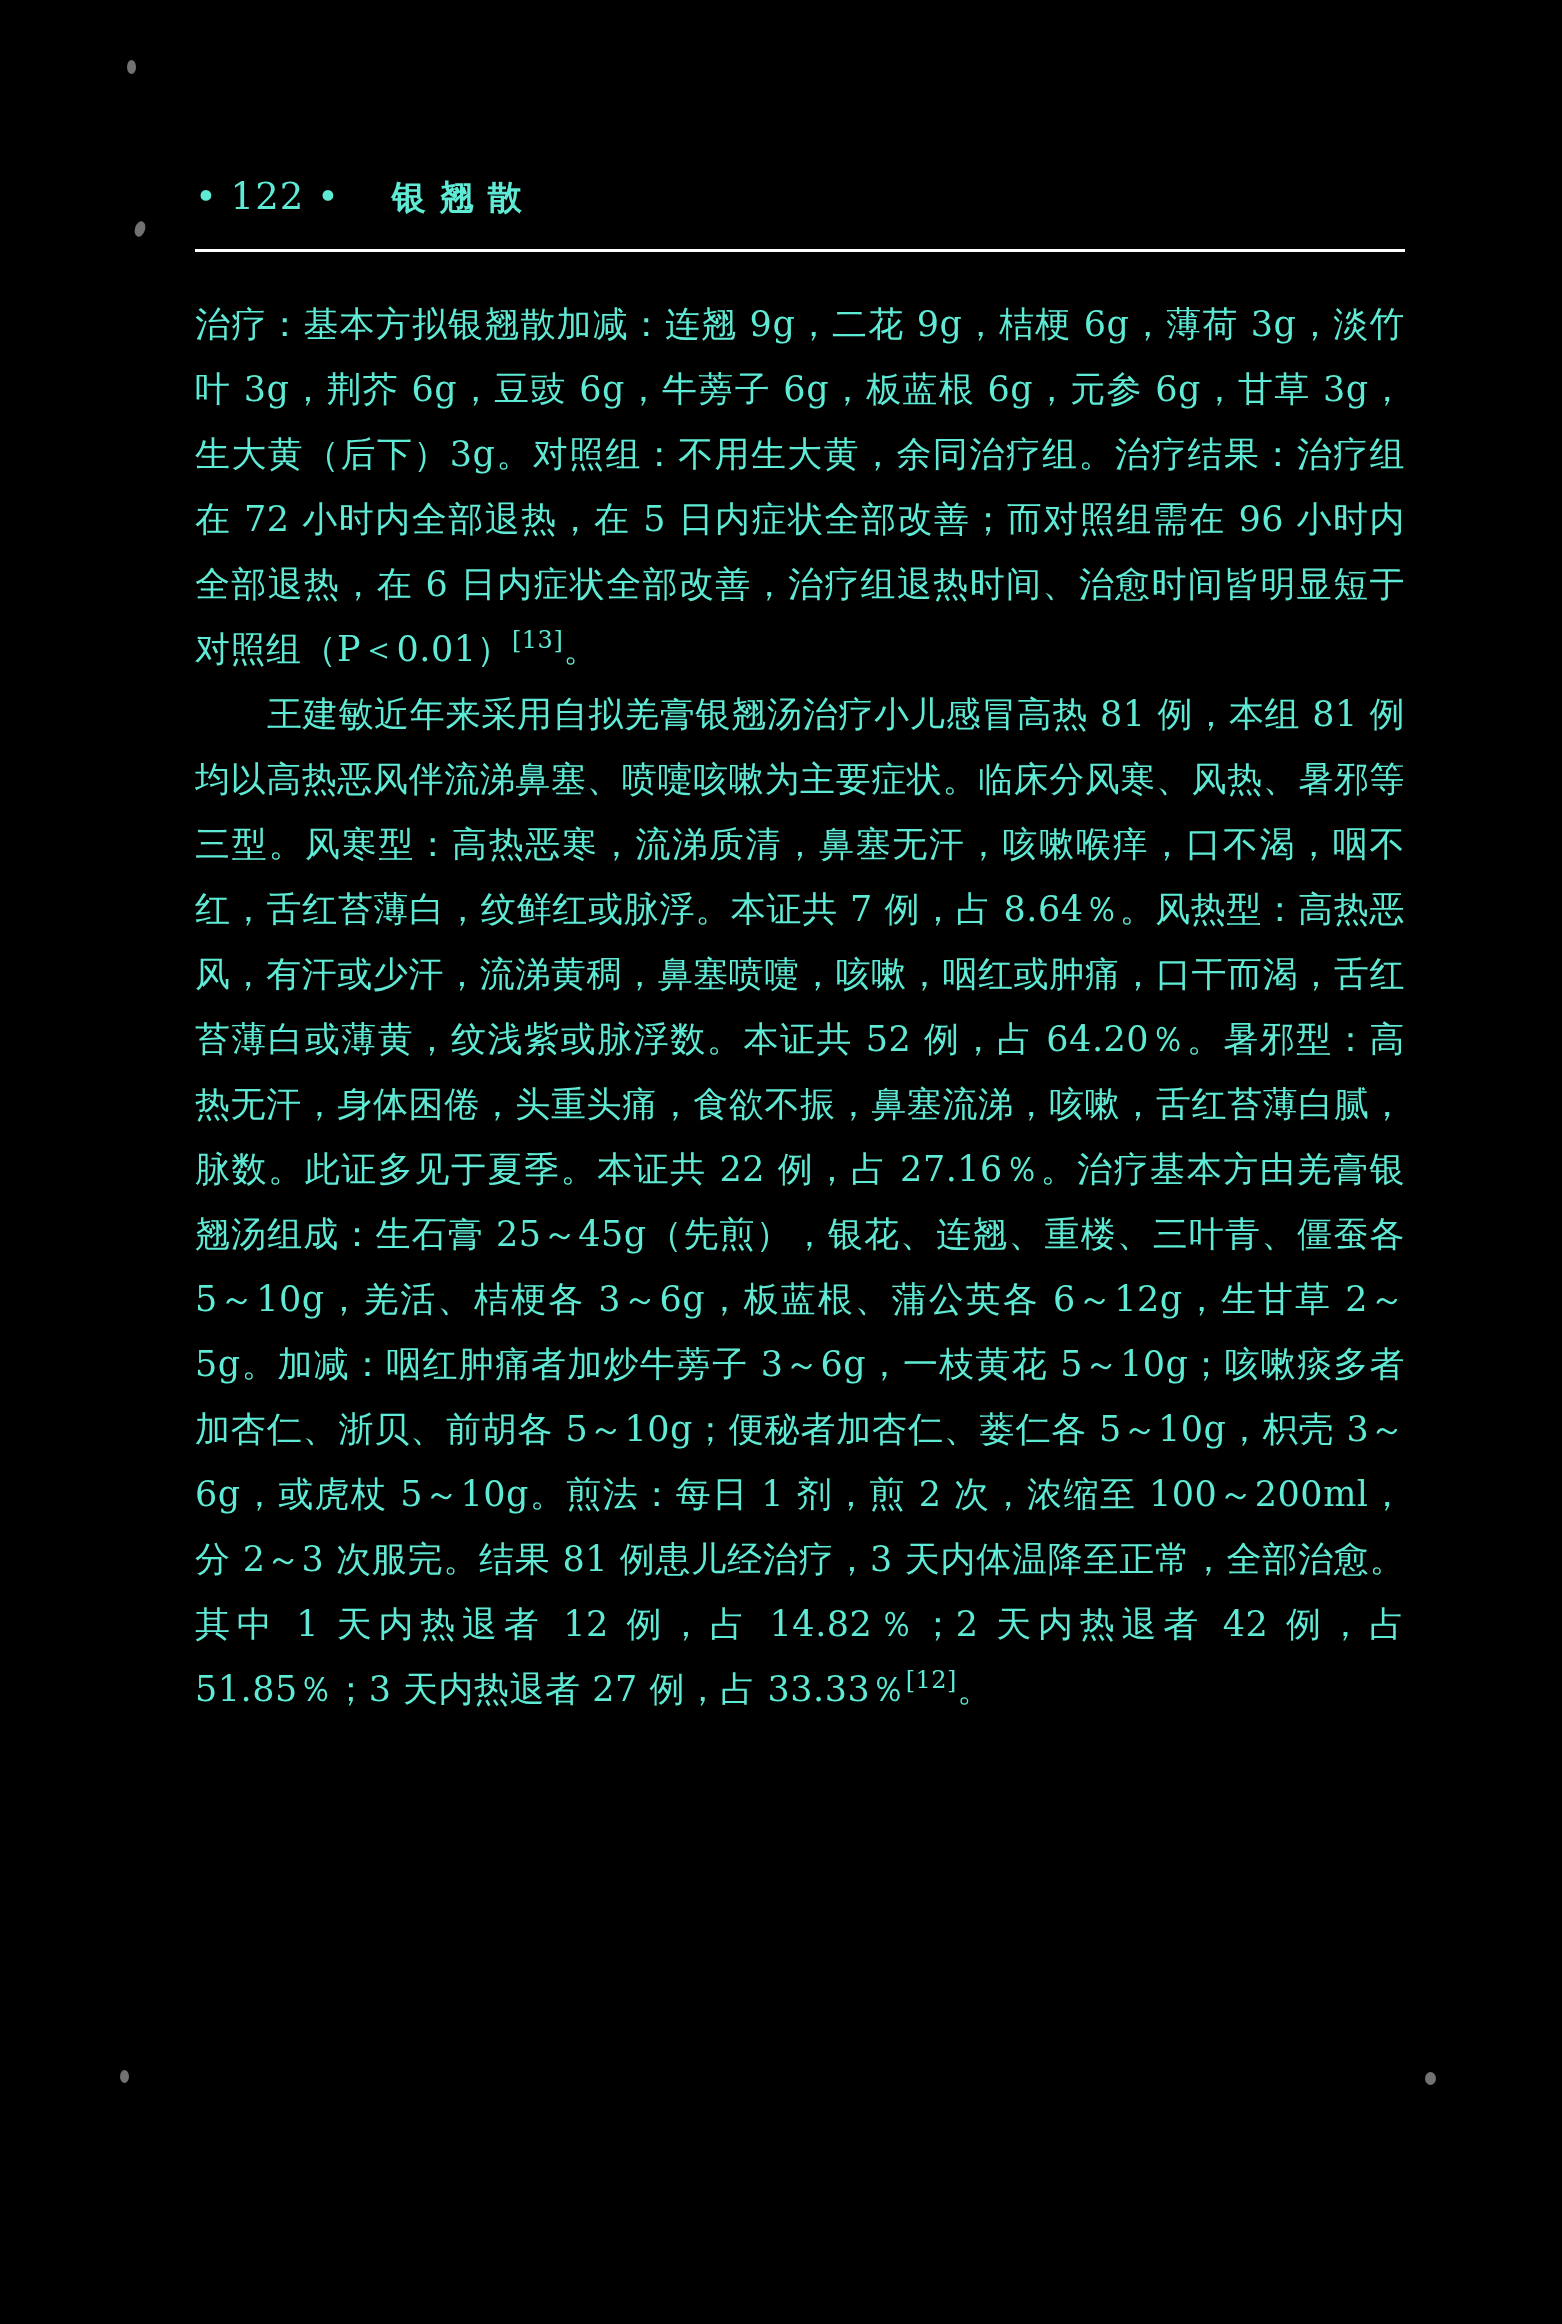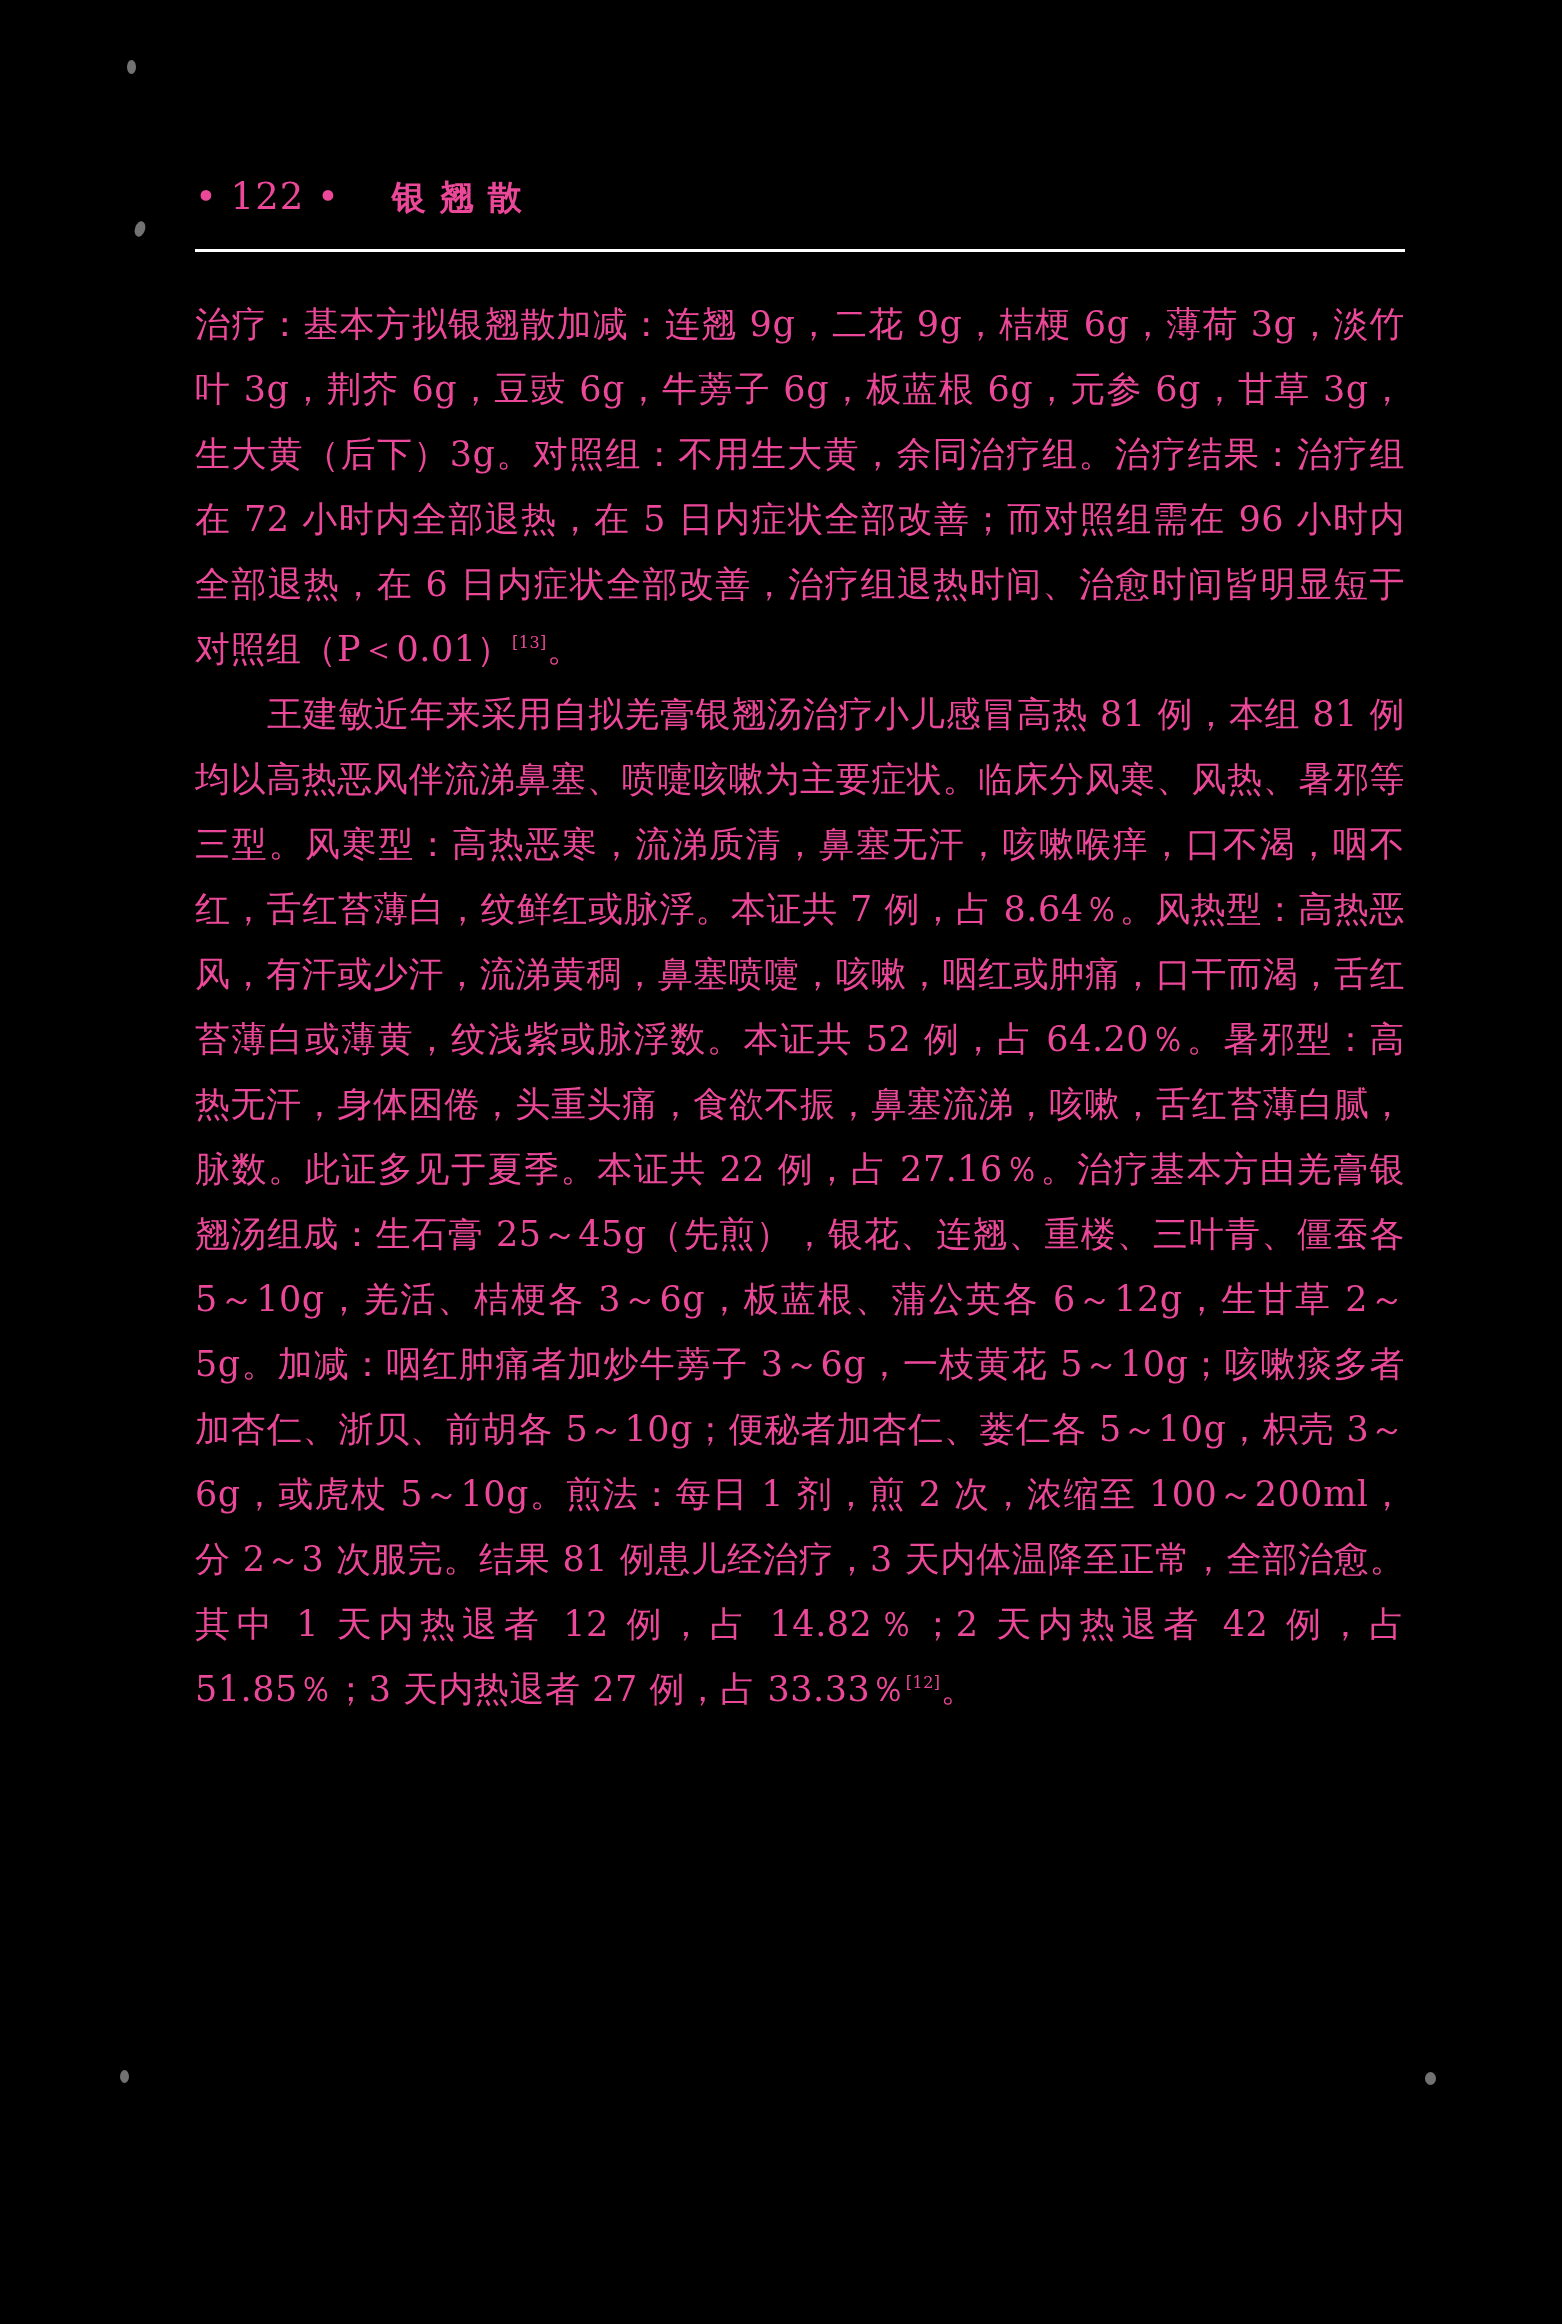--- a/index.html
+++ b/index.html
@@ -11,21 +11,21 @@
     width: 1562px;
     height: 2324px;
     overflow: hidden;
     font-family: "DejaVu Serif", "Liberation Serif", serif;
   }
   .page {
     position: relative;
     width: 1562px;
     height: 2324px;
     background: #000000;
-    color: #ec4899;
+    color: #5eead4;
   }
   
   .speck {
     position: absolute;
     background: #cfcfcf;
     opacity: 0.55;
     border-radius: 50%;
   }
   .speck.s1 { left: 127px; top: 60px;  width: 9px;  height: 14px; }
   .speck.s2 { left: 135px; top: 221px; width: 10px; height: 16px; transform: rotate(18deg); }
@@ -77,21 +77,21 @@
     letter-spacing: 0.5px;
   }
   .body-text p {
     margin: 0;
     text-indent: 0;
   }
   .body-text p.indent {
     text-indent: 72px;
   }
   sup {
-    font-size: 16px;
+    font-size: 24px;
     vertical-align: super;
     line-height: 0;
   }
 </style>
 </head>
 <body style="background: rgb(0, 0, 0);">
 
 <div class="page">
 
   <span class="speck s1"></span>

